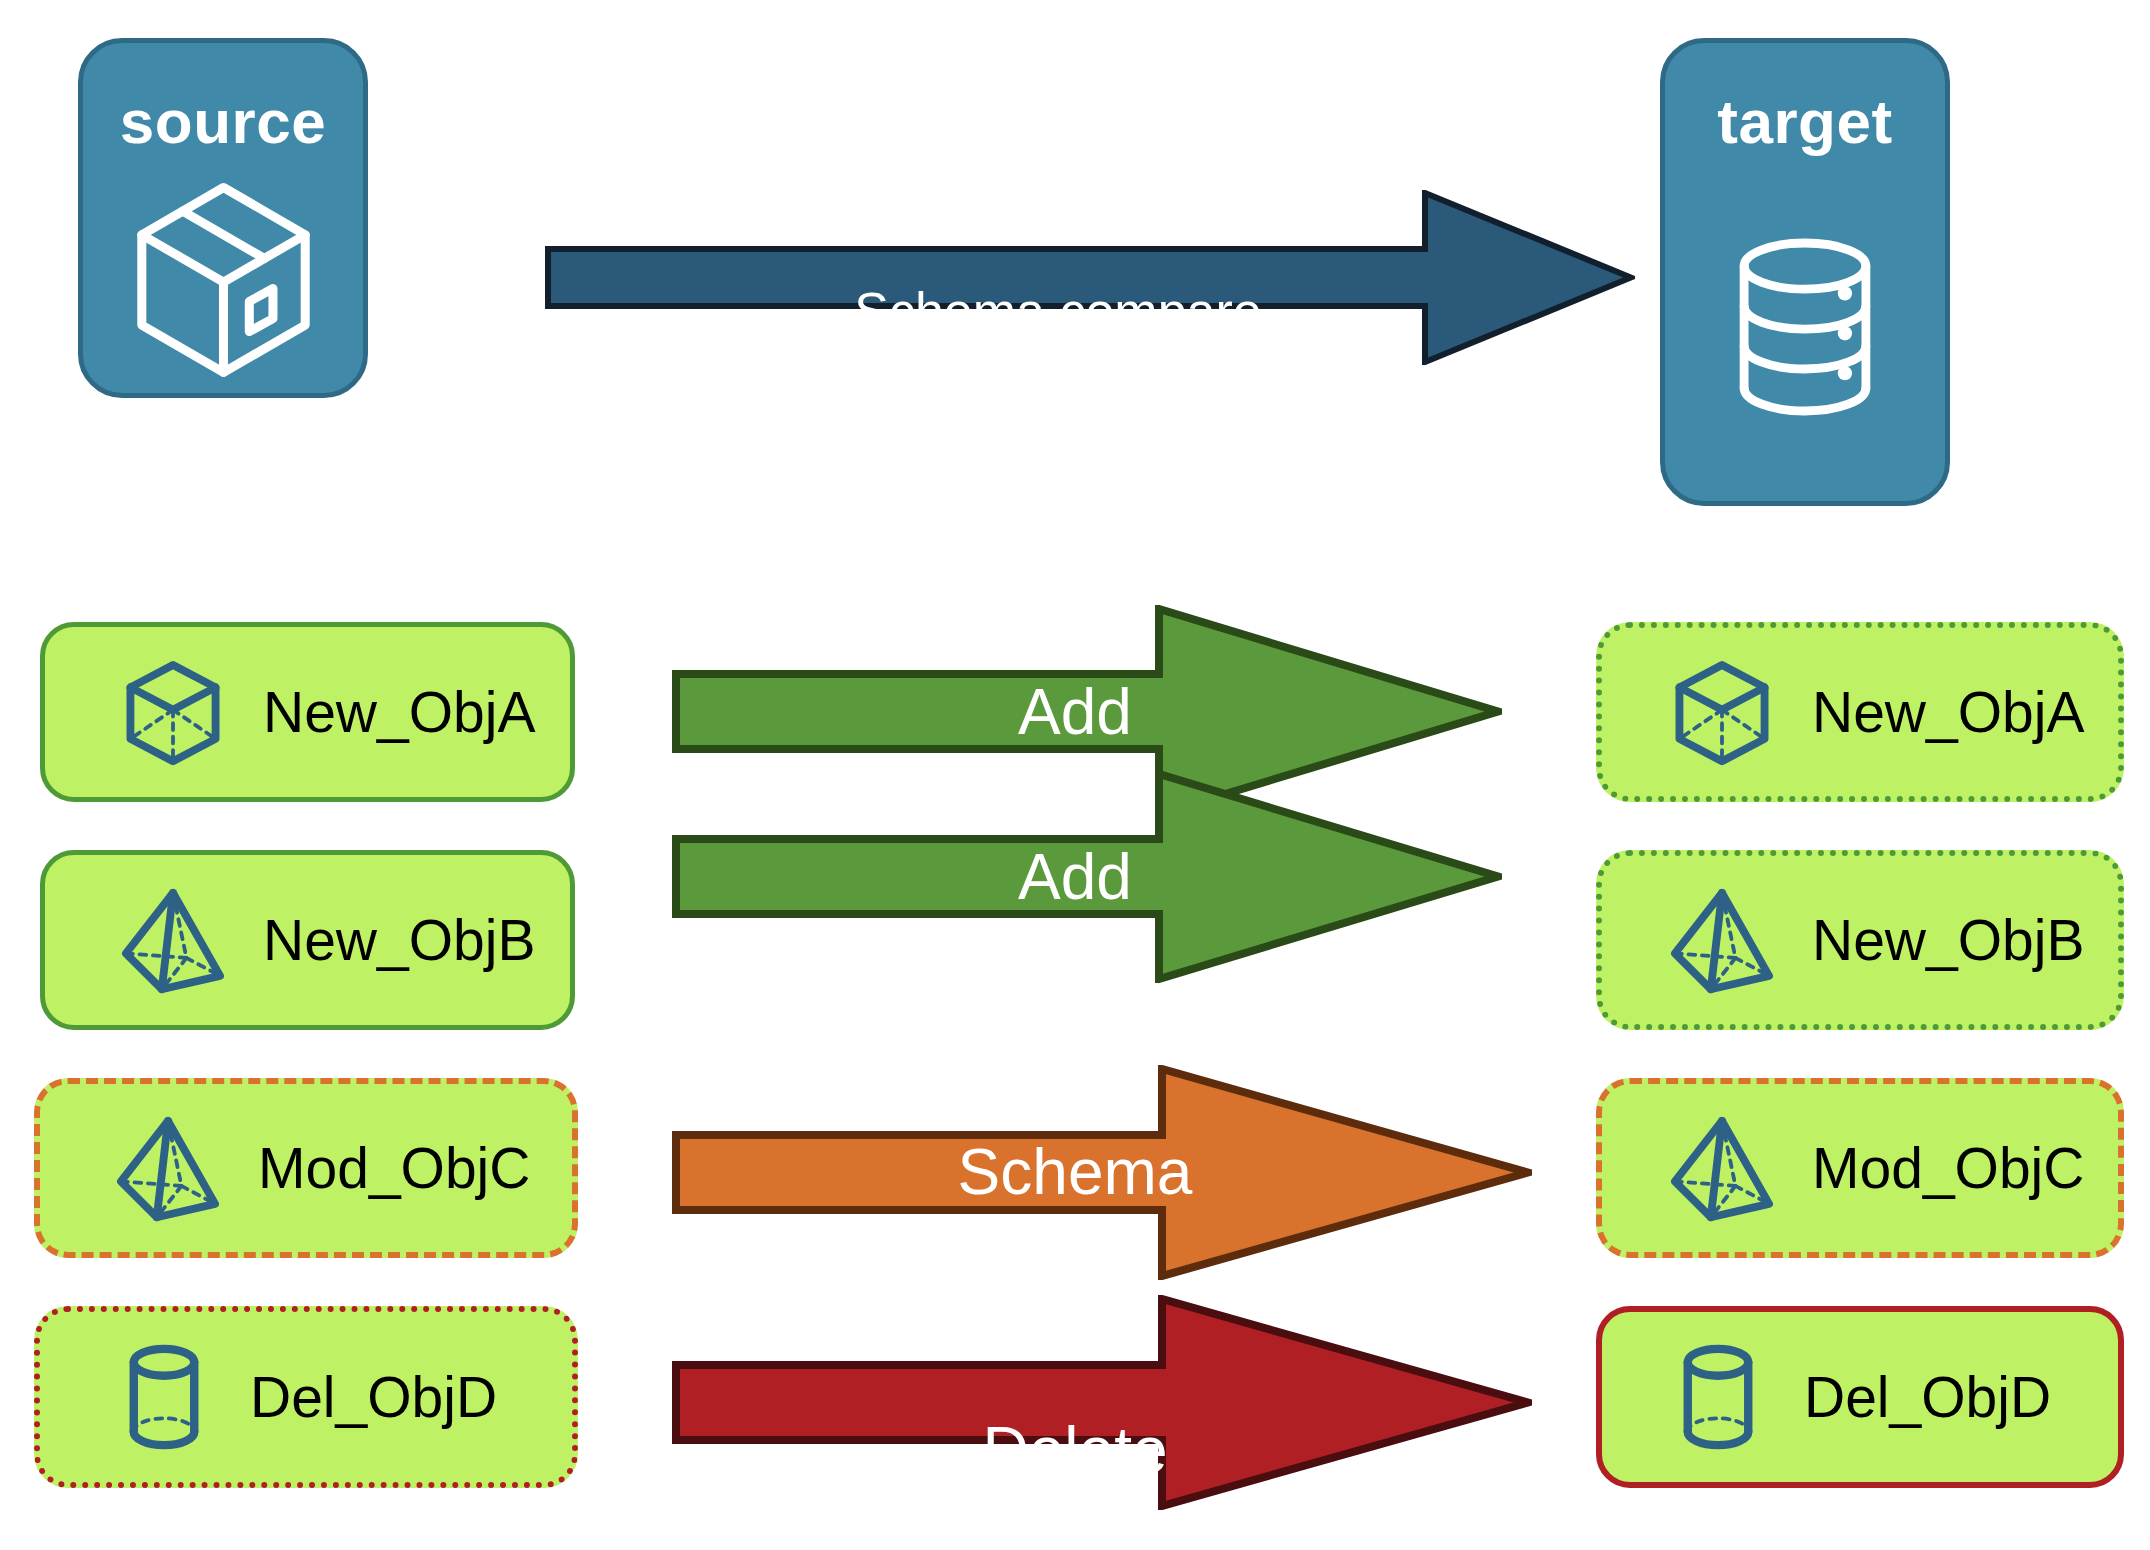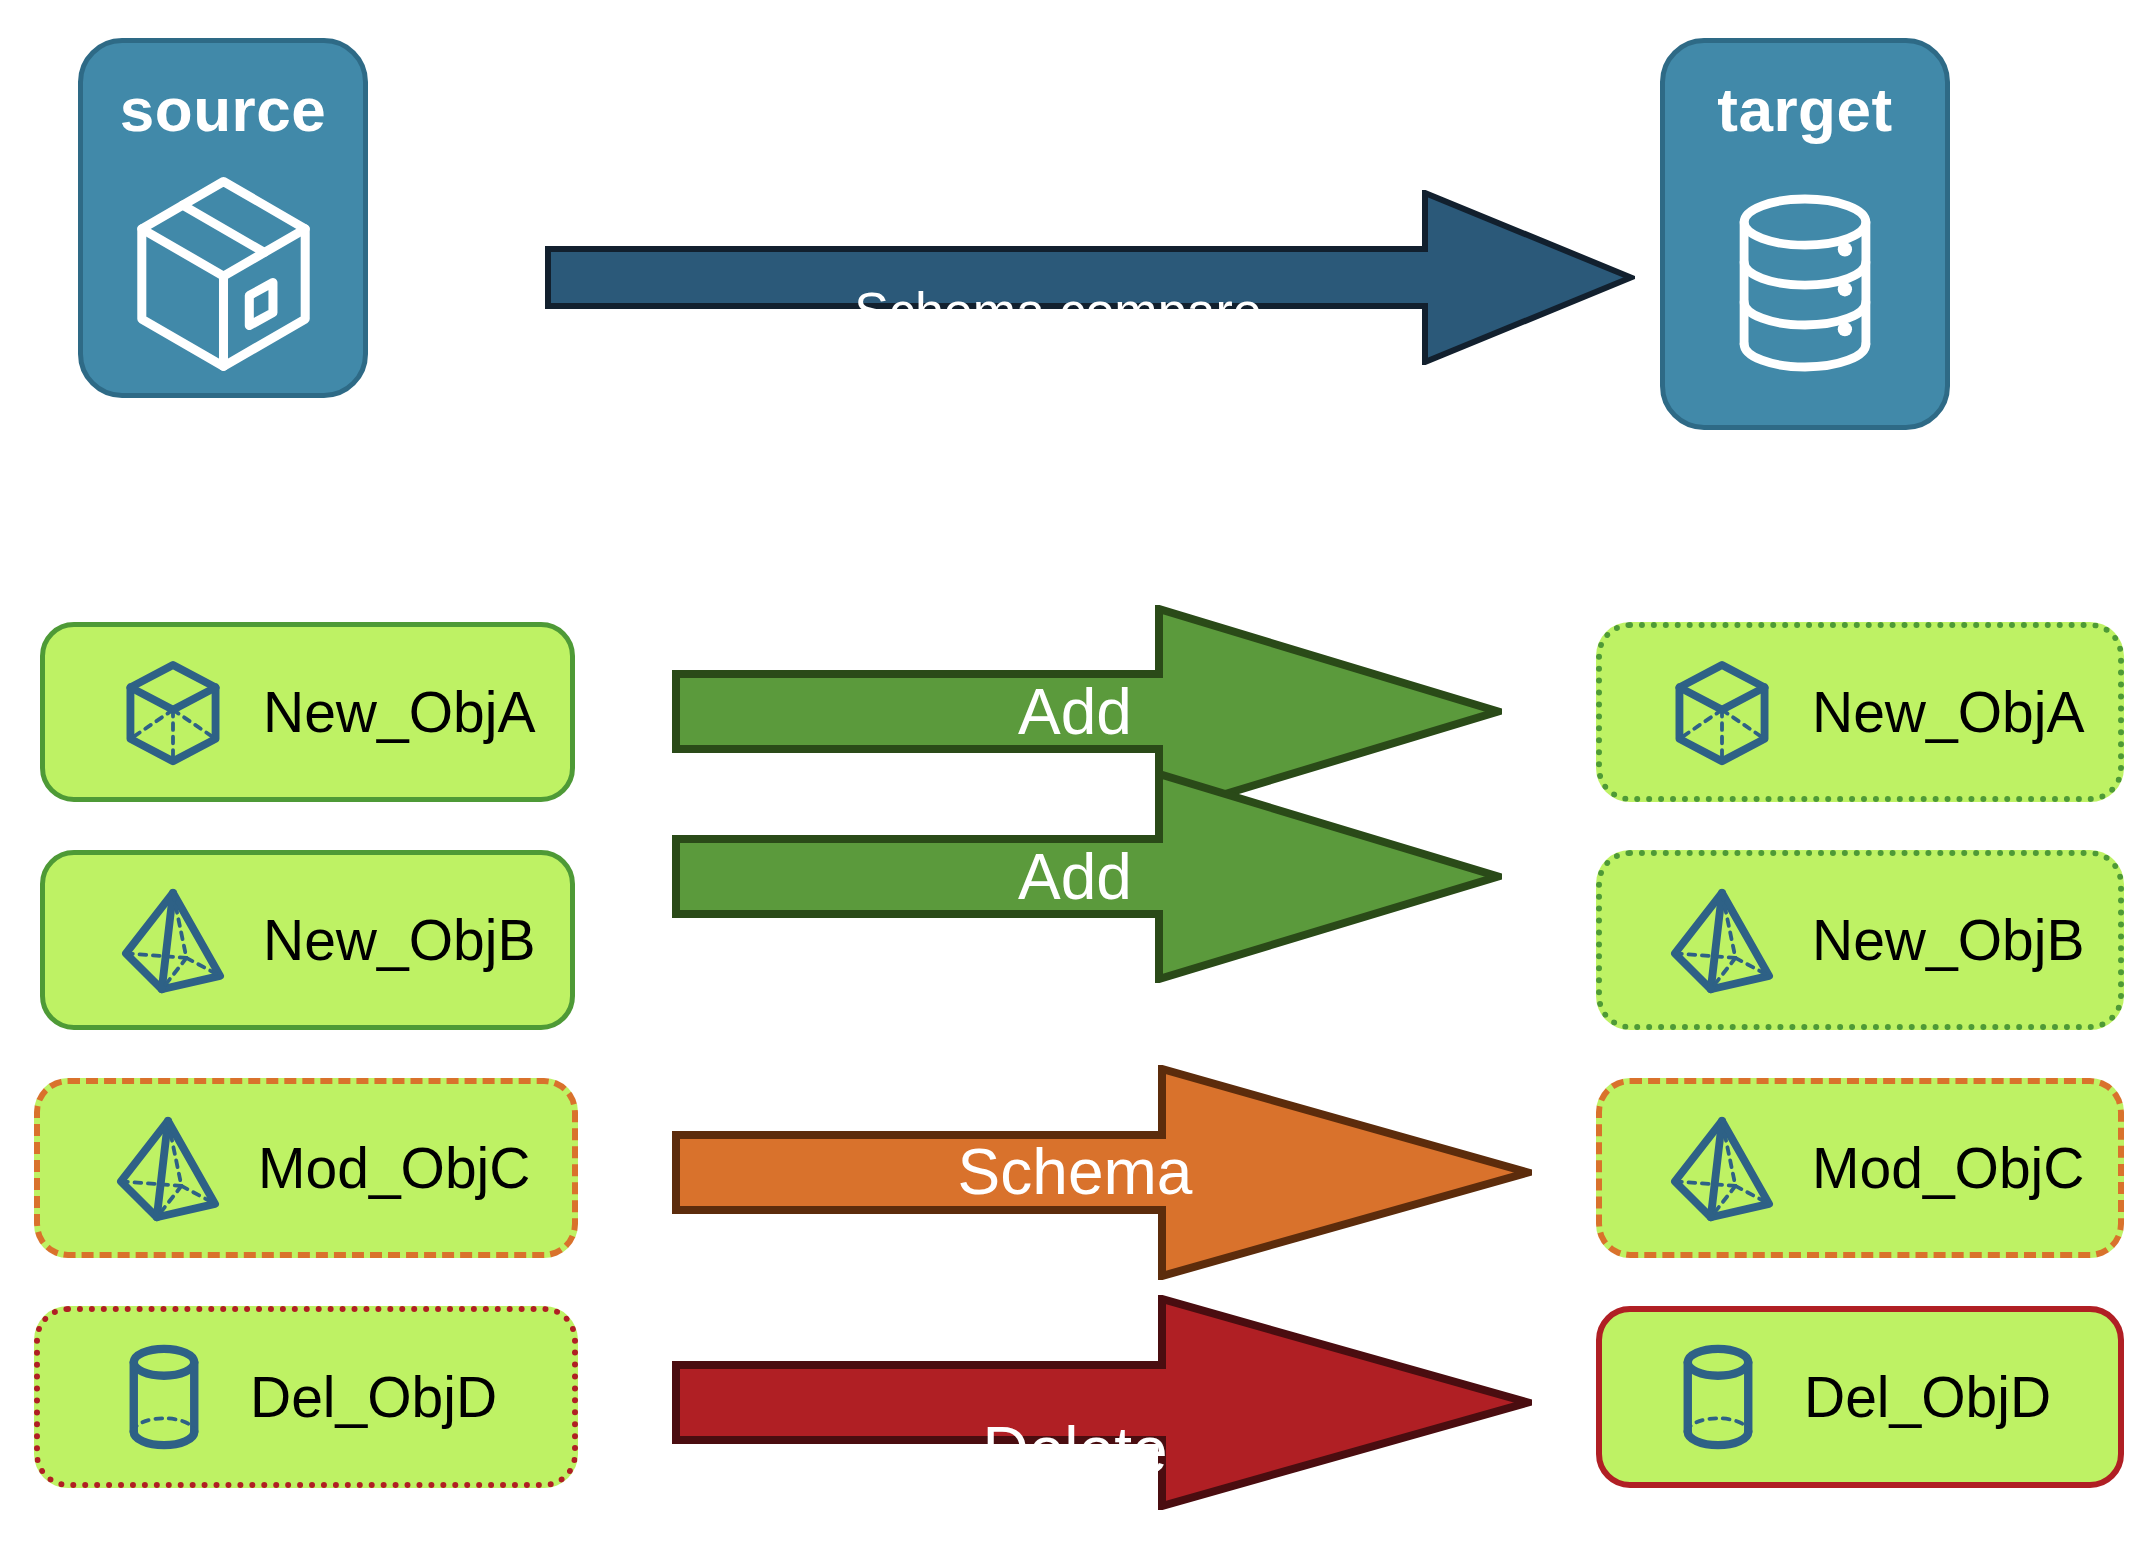--- a/index.html
+++ b/index.html
@@ -12,21 +12,21 @@
   .endpoint{
     position:absolute;
     background:#4189a9;
     border:5px solid #2e6a86;
     border-radius:44px;
     box-sizing:border-box;
     display:flex;flex-direction:column;align-items:center;
   }
   .endpoint-title{
     color:#ffffff;font-weight:bold;font-size:62px;
-    letter-spacing:0.5px;margin-top:36px;line-height:1;
+    letter-spacing:0.5px;margin-top:48px;line-height:1;
   }
   .endpoint-icon{flex:1;display:flex;align-items:center;justify-content:center;width:100%;}
 
   
   .schema-arrow{position:absolute;}
   .schema-label{
     position:absolute;color:#ffffff;font-size:52px;
     white-space:nowrap;transform:translate(-50%,-50%);
   }
 
@@ -73,21 +73,21 @@
           <path d="M50 10 L88 32 L88 74 L50 96 L12 74 L12 32 Z"></path>
           <path d="M12 32 L50 54 L88 32"></path>
           <path d="M50 54 L50 96"></path>
           <path d="M31 21 L69 43"></path>
           <path d="M62 63 L73 57 L73 71 L62 77 Z"></path>
         </g>
       </svg>
     </div>
   </div>
 
-  <div class="endpoint" style="left:1660px;top:38px;width:290px;height:392px;">
+  <div class="endpoint" style="left:1660px;top:38px;width:290px;height:468px;">
     <div class="endpoint-title">target</div>
     <div class="endpoint-icon">
       <svg width="210" height="210" viewBox="0 0 100 100">
         <g fill="none" stroke="#ffffff" stroke-width="4.2" stroke-linejoin="round" stroke-linecap="round">
           <ellipse cx="50" cy="21" rx="29" ry="11"></ellipse>
           <path d="M21 21 L21 79"></path>
           <path d="M79 21 L79 79"></path>
           <path d="M21 40 A29 11 0 0 0 79 40"></path>
           <path d="M21 59 A29 11 0 0 0 79 59"></path>
           <path d="M21 79 A29 11 0 0 0 79 79"></path>

